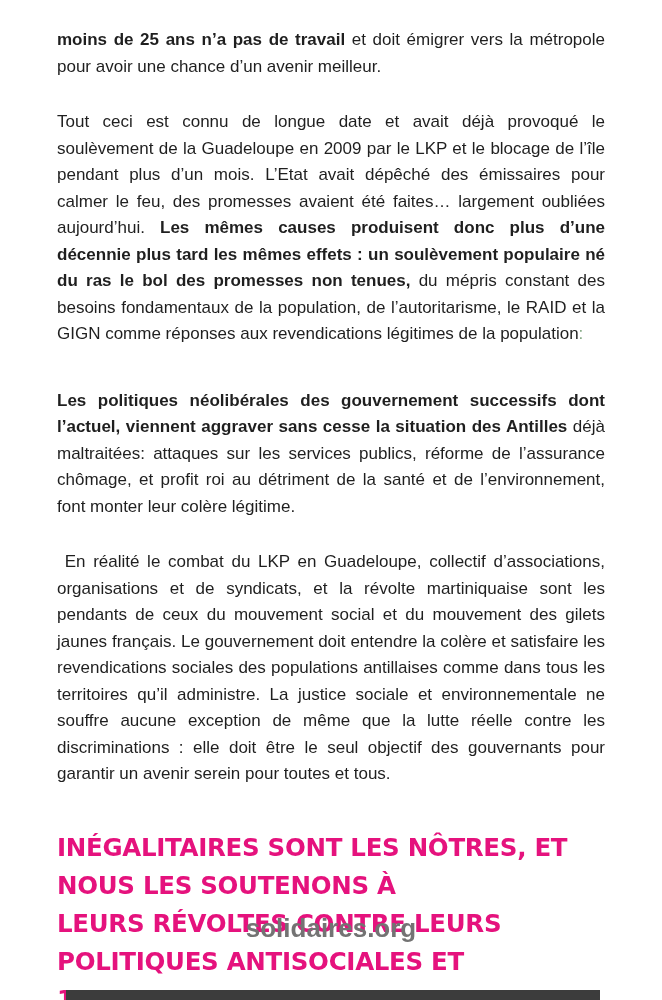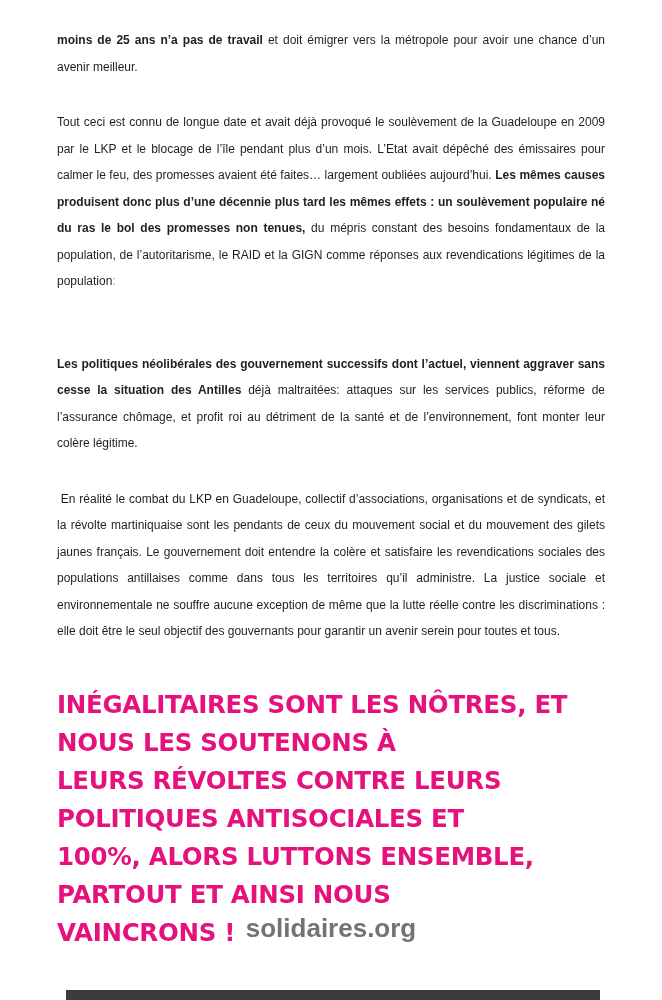--- a/index.html
+++ b/index.html
@@ -16,28 +16,28 @@
     font-family: "Liberation Sans", sans-serif;
     color: #1f1f1f;
   }
   .content {
     position: absolute;
     top: 27px;
     left: 57px;
     width: 548px;
   }
   .para {
-    font-size: 12px;
+    font-size: 17px;
     line-height: 26.5px;
     text-align: justify;
     margin: 0 0 29px 0;
     color: #1f1f1f;
   }
   .para span.b { font-weight: 700; }
-  .para.gap-lg { margin-bottom: 56px; }
+  .para.gap-lg { margin-bottom: 40px; }
   .slogan {
     margin-top: 41px;
     color: #e5127d;
     font-family: "DejaVu Sans", sans-serif;
     font-weight: 700;
     font-size: 24.5px;
     line-height: 38px;
     letter-spacing: -0.3px;
     text-transform: uppercase;
   }

